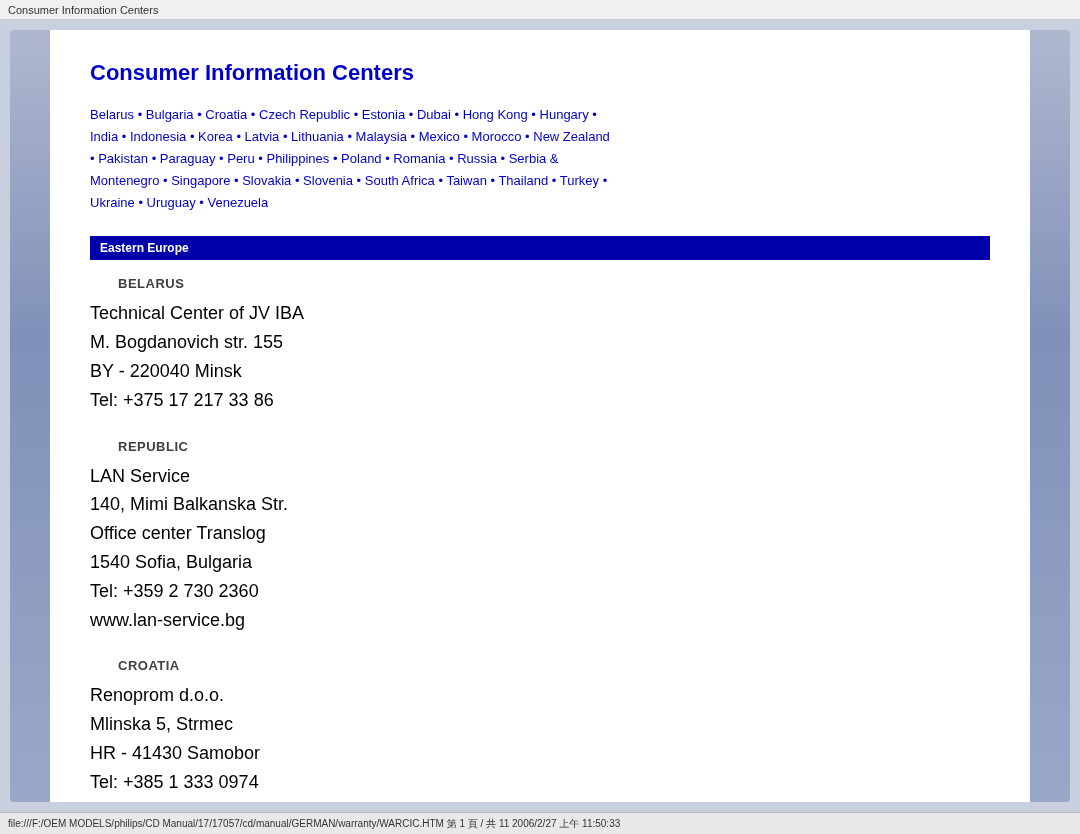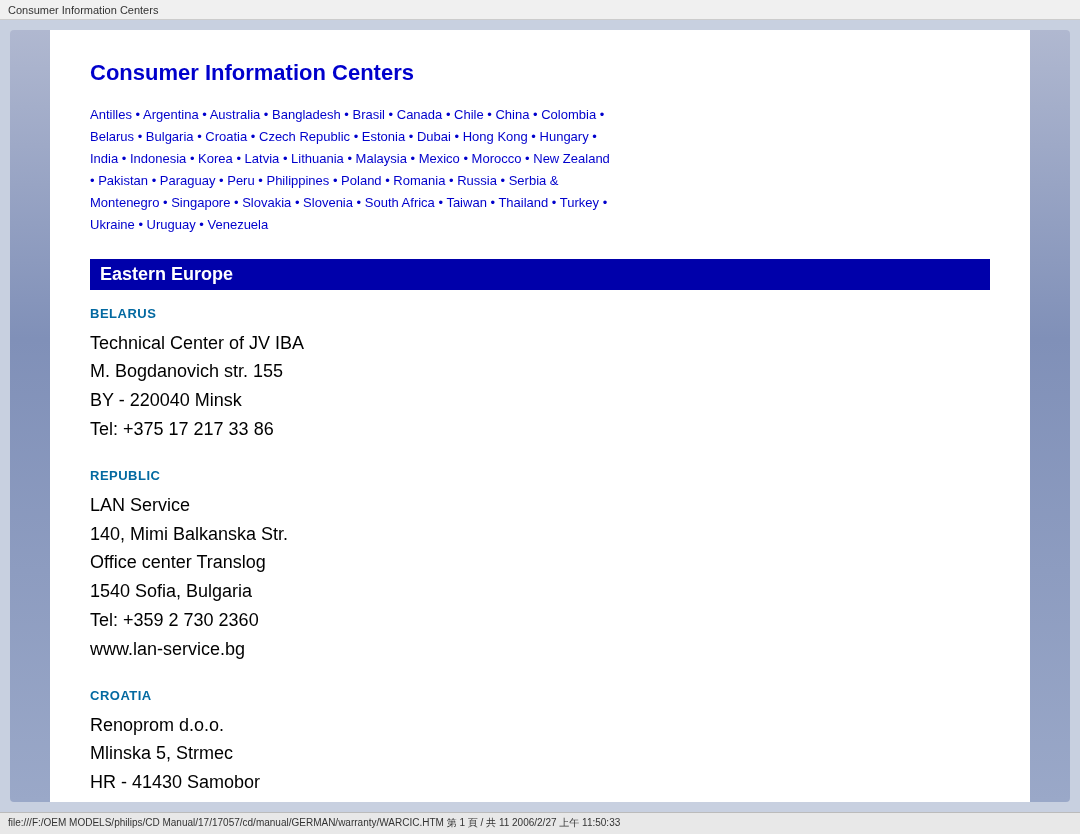--- a/index.html
+++ b/index.html
@@ -71,74 +71,74 @@
       margin-bottom: 22px;
       line-height: 1.7;
       color: #0000cc;
       font-size: 13px;
     }
 
     .section-header {
       background-color: #0000aa;
       color: #ffffff;
       padding: 5px 10px;
-      font-size: 18px;
+      font-size: 12px;
       font-weight: bold;
       margin-bottom: 16px;
       margin-top: 10px;
     }
 
     .country-section {
       margin-bottom: 24px;
     }
 
     .country-title {
-      color: #0369a1;
+      color: #404040;
       font-weight: bold;
       font-size: 13px;
       margin-bottom: 8px;
       letter-spacing: 0.5px;
+      margin-left: 28px;
     }
 
     .country-info {
       font-size: 18px;
       color: #000;
       line-height: 1.6;
     }
 
     .status-bar {
       background-color: #e8e8e8;
       border-top: 1px solid #bbb;
       padding: 3px 8px;
       font-size: 10px;
       color: #333;
       height: 22px;
       display: flex;
-      align-items: flex-start;
+      align-items: center;
       overflow: hidden;
       white-space: nowrap;
     }
   </style>
 </head>
 <body>
 
 <div class="title-bar">
   <span>Consumer Information Centers</span>
 </div>
 
 <div class="browser-outer">
   <div class="sidebar-left"></div>
 
   <div class="sidebar-right-outer">
     <div class="content-area">
 
       <div class="page-title">Consumer Information Centers</div>
 
       <div class="links-section">
-        <div>Antilles • Argentina • Australia • Bangladesh • Brasil • Canada • Chile • China • Colombia •</div>
         <div>Belarus • Bulgaria • Croatia • Czech Republic • Estonia • Dubai •  Hong Kong • Hungary •</div>
         <div>India • Indonesia • Korea • Latvia • Lithuania • Malaysia • Mexico • Morocco • New Zealand</div>
         <div>• Pakistan • Paraguay • Peru • Philippines • Poland • Romania • Russia • Serbia &amp;</div>
         <div>Montenegro • Singapore • Slovakia • Slovenia • South Africa • Taiwan • Thailand • Turkey •</div>
         <div>Ukraine • Uruguay • Venezuela</div>
       </div>
 
       <div class="section-header">Eastern Europe</div>
 
       <div id="countries-container">

